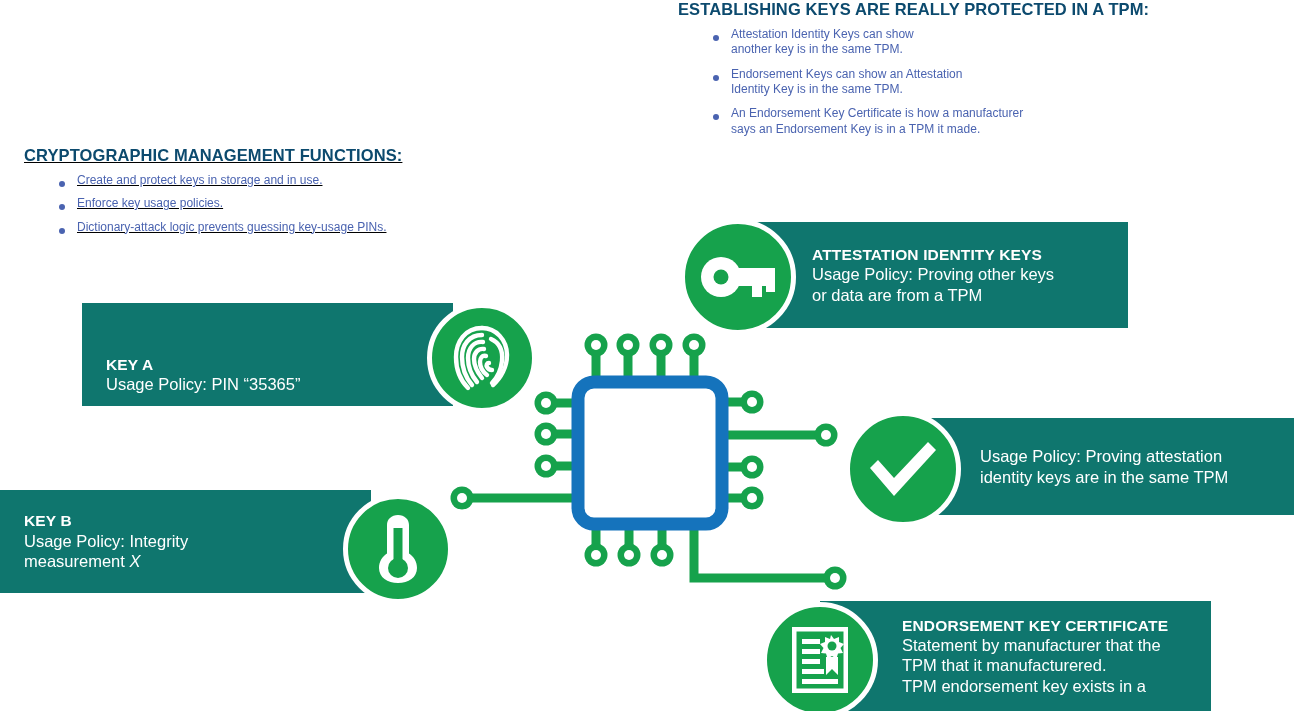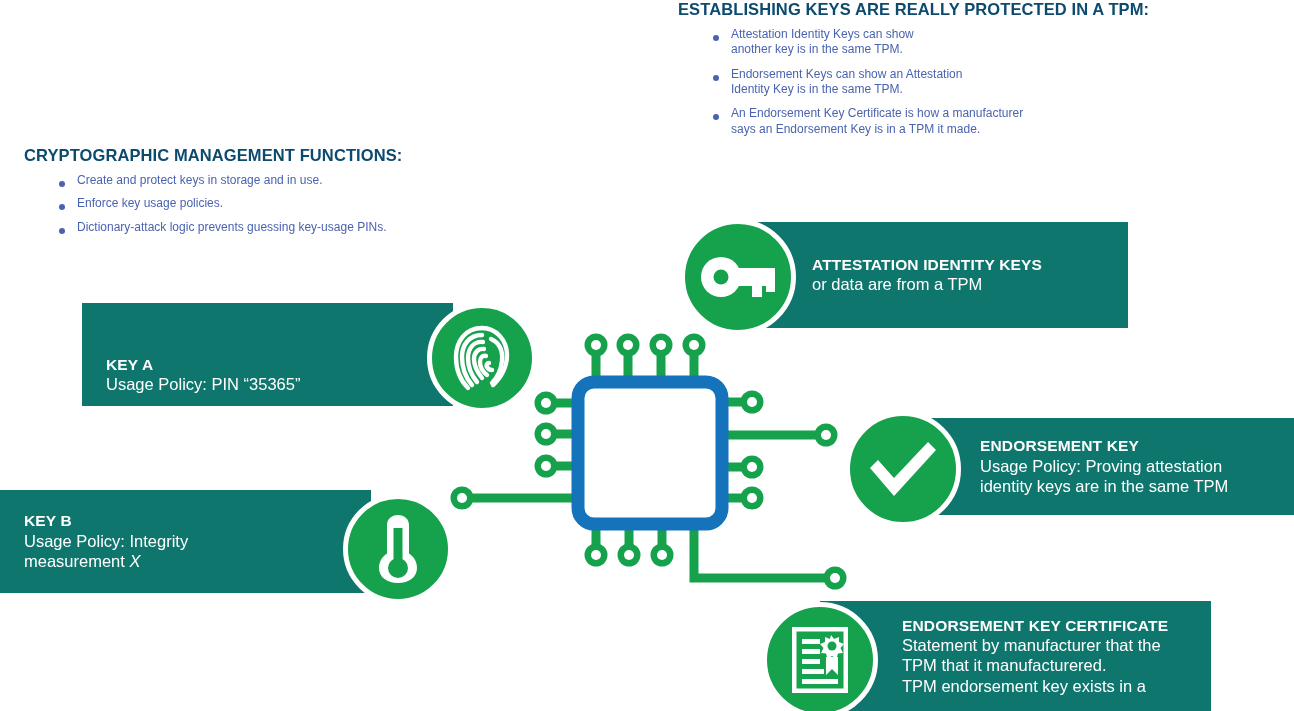--- a/index.html
+++ b/index.html
@@ -48,21 +48,21 @@
     content: "";
     position: absolute;
     left: 8px;
     top: 8px;
     width: 6px;
     height: 6px;
     border-radius: 50%;
     background: #4a63b0;
   }
 
-  #block-crypto { left: 24px; top: 146px; }
+  #block-crypto { left: 24px; top: 146px; text-decoration: underline; }
   #block-crypto .tb-list { padding-left: 27px; }
   #block-establish { left: 678px; top: 0px; }
   #block-establish .tb-list { padding-left: 27px; }
   #block-establish .tb-list li { margin-bottom: 9px; }
 
   
   .banner {
     position: absolute;
     background: #0f766e;
     box-sizing: border-box;
@@ -160,27 +160,27 @@
     <div class="banner-text">
       <div class="banner-title">KEY B</div>
       <div class="banner-sub">Usage Policy: Integrity</div>
       <div class="banner-sub"><span>measurement </span><span class="ital">X</span></div>
     </div>
   </div>
 
   <div class="banner" id="banner-aik">
     <div class="banner-text">
       <div class="banner-title">ATTESTATION IDENTITY KEYS</div>
+      <div class="banner-sub">Usage Policy: Proving other keys</div>
       <div class="banner-sub">or data are from a TPM</div>
     </div>
   </div>
 
   <div class="banner" id="banner-ek">
     <div class="banner-text">
-      <div class="banner-title">ENDORSEMENT KEY</div>
       <div class="banner-sub">Usage Policy: Proving attestation</div>
       <div class="banner-sub">identity keys are in the same TPM</div>
     </div>
   </div>
 
   <div class="banner" id="banner-ekc">
     <div class="banner-text">
       <div class="banner-title">ENDORSEMENT KEY CERTIFICATE</div>
       <div class="banner-sub">Statement by manufacturer that the</div>
       <div class="banner-sub">TPM that it manufacturered.</div>

